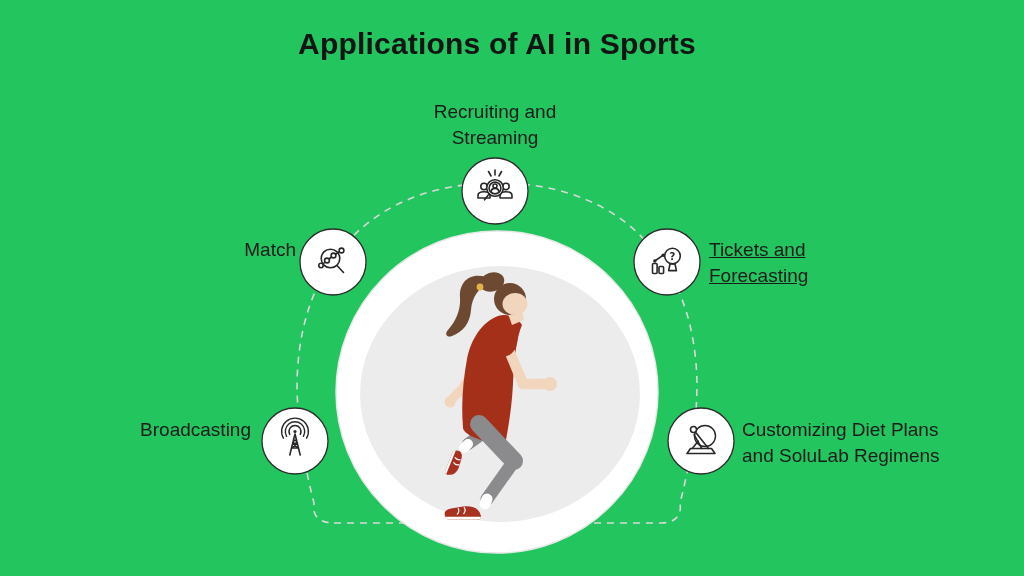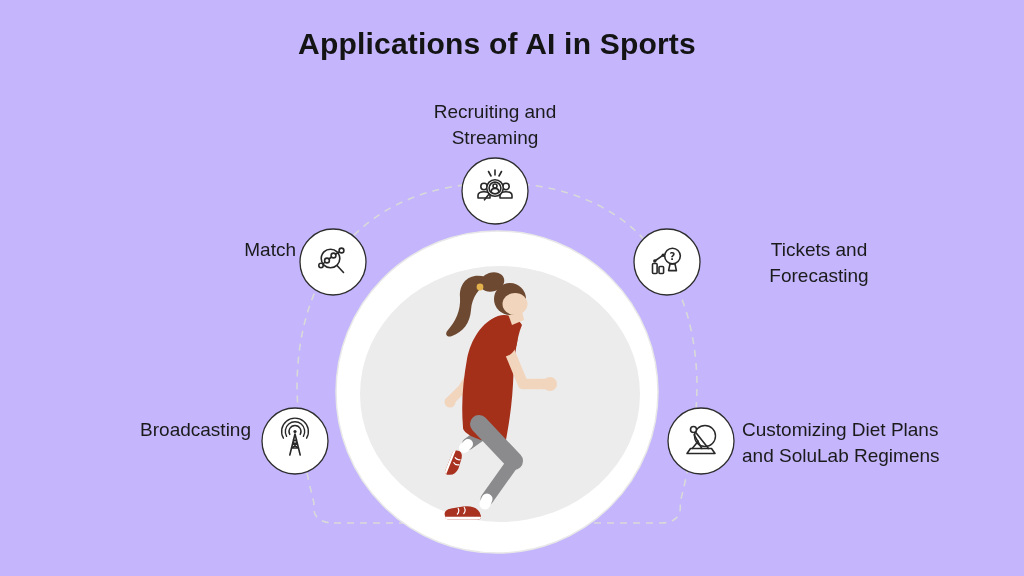--- a/index.html
+++ b/index.html
@@ -1,25 +1,25 @@
 <!DOCTYPE html>
 <html><head>
 <meta charset="utf-8">
 <style>
   html,body{margin:0;padding:0;background:#fff;}
-  .canvas{position:relative;width:1024px;height:576px;background:#c4b5fd;overflow:hidden;
+  .canvas{position:relative;width:1024px;height:576px;background:#22c55e;overflow:hidden;
           font-family:"Liberation Sans",sans-serif;}
   .title{position:absolute;left:0;top:27px;width:994px;text-align:center;
          font-size:30px;font-weight:700;color:#141414;letter-spacing:.2px;}
   .diagram-svg{position:absolute;left:0;top:0;}
   .node-label{position:absolute;font-size:19px;line-height:26px;color:#1b1b1b;}
   .node-label span{display:block;}
   #lbl-recruiting{left:395px;top:99px;width:200px;text-align:center;}
   #lbl-match{left:140px;top:237px;width:156px;text-align:right;}
-  #lbl-tickets{left:709px;top:237px;width:220px;text-align:center;}
+  #lbl-tickets{left:709px;top:237px;width:220px;text-align:left;text-decoration:underline;}
   #lbl-streaming{left:56px;top:417px;width:195px;text-align:right;}
   #lbl-diet{left:742px;top:417px;width:250px;text-align:left;}
   .dome{fill:none;stroke:#d9d9d9;stroke-width:1.6;stroke-dasharray:7 6;}
   .icon-circle{fill:#ffffff;stroke:#2d2d2d;stroke-width:1.3;}
   .glyph{fill:none;stroke:#282828;stroke-width:1.6;stroke-linecap:round;stroke-linejoin:round;}
   .glyph-thin{fill:none;stroke:#282828;stroke-width:1.4;stroke-linecap:round;}
   .glyph-fill{fill:#282828;stroke:none;}
   .node{fill:#ffffff;stroke:#282828;stroke-width:1.6;}
   .qmark{font:700 10px "DejaVu Sans",sans-serif;fill:#282828;}
   .logo{position:absolute;right:14px;bottom:8px;display:flex;align-items:center;gap:6px;}

